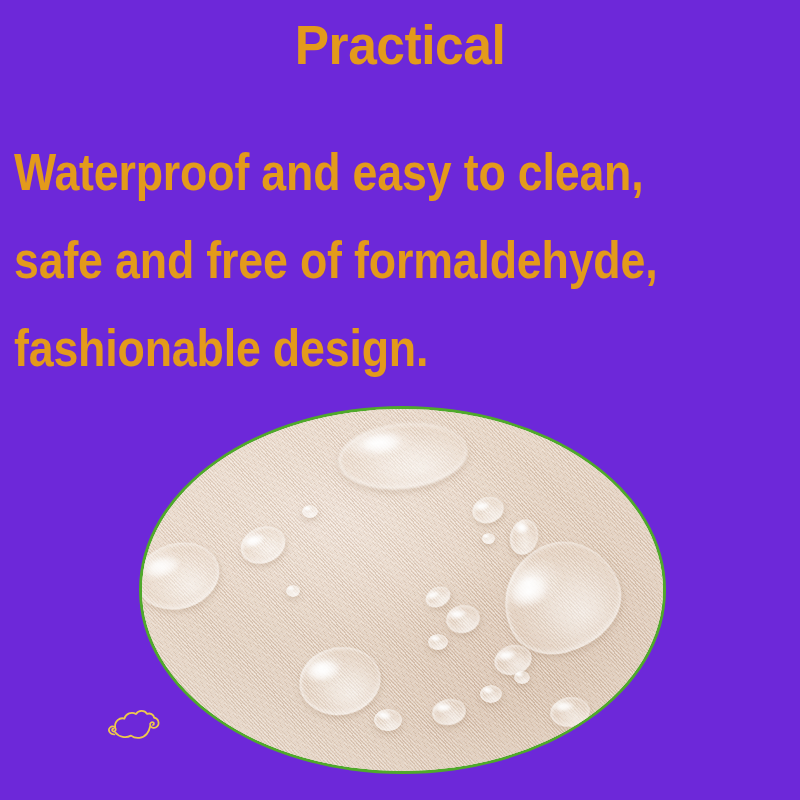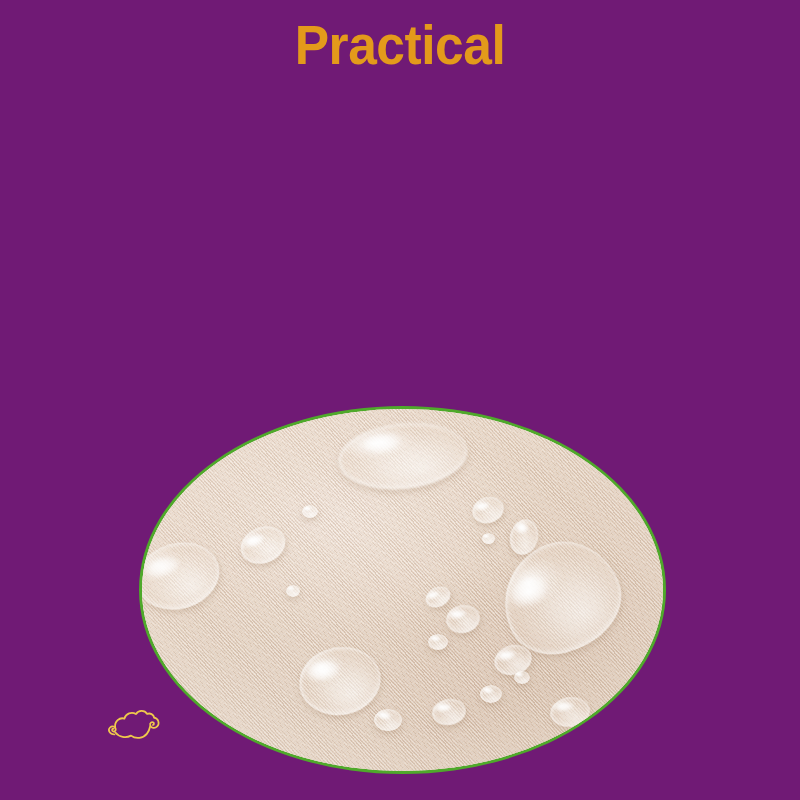--- a/index.html
+++ b/index.html
@@ -14,21 +14,21 @@
     overflow: hidden;
     font-family: "Liberation Sans", sans-serif;
     background: #ffffff;
   }
 
   #page {
     position: absolute;
     left: 0; top: 0;
     width: 800px;
     height: 800px;
-    background: #701a75;
+    background: #6d28d9;
   }
 
   
   #headline {
     position: absolute;
     left: 0;
     top: 14px;
     width: 800px;
     text-align: center;
     color: #E39A1B;
@@ -159,20 +159,25 @@
     height: 44px;
   }
 </style>
 </head>
 <body>
 
 <div id="page">
 
   <div id="headline">Practical</div>
 
+  <div id="bodycopy">
+    <span class="line">Waterproof and easy to clean,</span>
+    <span class="line">safe and free of formaldehyde,</span>
+    <span class="line">fashionable design.</span>
+  </div>
 
   <div id="photo-wrap">
     <div id="photo-ellipse">
 
       <div id="fabric-base"></div>
       <div id="fabric-weave"></div>
       <div id="fabric-weave2"></div>
 
       <div class="drop" style="left:-6px; top:134px; width:84px; height:66px; transform:rotate(-16deg);">
         <div class="body"></div>

